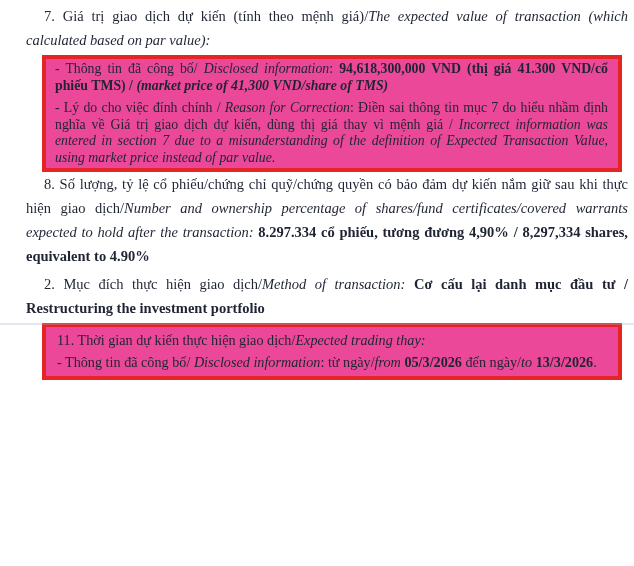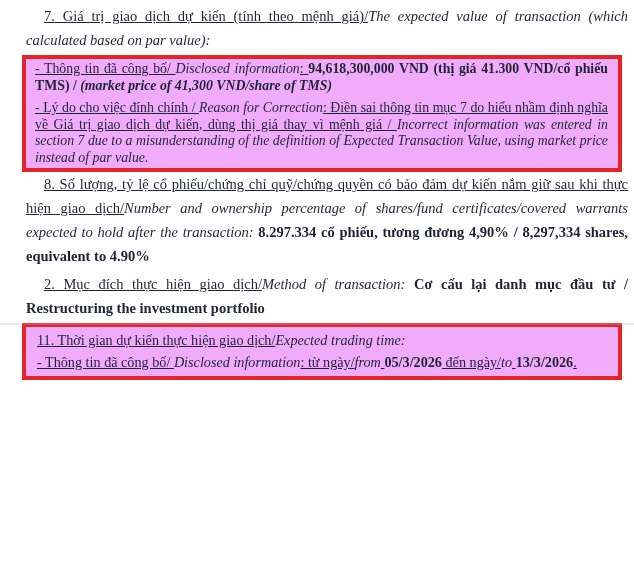--- a/index.html
+++ b/index.html
@@ -26,44 +26,44 @@
   .p9  { margin-top: 4px; }
   .p10 { margin-top: 4px; }
   .footnote {
     margin-top: 2px;
     font-size: 14.3px;
     text-indent: 20px;
   }
   
   .highlight-box {
     border: 4px solid #e42426;
-    margin-left: 22px;
+    margin-left: 42px;
     margin-right: 12px;
     box-sizing: border-box;
-    background: #f0abfc;
+    background: #ec4899;
   }
   .box1 { margin-top: 3px; padding: 2px 10px 2px 9px; }
   .box2 { margin-top: 3px; padding: 2px 10px 3px 11px; }
   
   .bp {
     margin: 0;
     text-align: justify;
     font-size: 13.8px;
     line-height: 16.5px;
   }
   .bp + .bp { margin-top: 6px; }
   
   .bp2 {
     margin: 0;
     text-align: justify;
     font-size: 14.2px;
     line-height: 22px;
   }
   
-  .seg-n  { font-style: normal;  font-weight: normal; text-decoration: underline; }
+  .seg-n  { font-style: normal;  font-weight: normal; }
   .seg-i  { font-style: italic;  font-weight: normal; }
   .seg-b  { font-style: normal;  font-weight: bold; }
   .seg-bi { font-style: italic;  font-weight: bold; }
   
   .scan-artifact {
     position: absolute;
     left: 0;
     top: 323px;
     width: 100%;
     height: 2px;
@@ -82,20 +82,20 @@
     <p class="bp"><span class="seg-n">- Thông tin đã công bố/ </span><span class="seg-i">Disclosed information</span><span class="seg-n">: </span><span class="seg-b">94,618,300,000 VND (thị giá 41.300 VND/cổ phiếu TMS) / </span><span class="seg-bi">(market price of 41,300 VND/share of TMS)</span></p>
     <p class="bp"><span class="seg-n">- Lý do cho việc đính chính / </span><span class="seg-i">Reason for Correction</span><span class="seg-n">: Điền sai thông tin mục 7 do hiểu nhầm định nghĩa về Giá trị giao dịch dự kiến, dùng thị giá thay vì mệnh giá / </span><span class="seg-i">Incorrect information was entered in section 7 due to a misunderstanding of the definition of Expected Transaction Value, using market price instead of par value.</span></p>
   </div>
 
   <p class="para p8"><span class="seg-n">8. Số lượng, tỷ lệ cổ phiếu/chứng chỉ quỹ/chứng quyền có bảo đảm dự kiến nắm giữ sau khi thực hiện giao dịch/</span><span class="seg-i">Number and ownership percentage of shares/fund certificates/covered warrants expected to hold after the transaction: </span><span class="seg-b">8.297.334 cổ phiếu, tương đương 4,90% / 8,297,334 shares, equivalent to 4.90%</span></p>
 
   <p class="para p9"><span class="seg-n">2. Mục đích thực hiện giao dịch/</span><span class="seg-i">Method of transaction: </span><span class="seg-b">Cơ cấu lại danh mục đầu tư / Restructuring the investment portfolio</span></p>
 
 
   <div class="highlight-box box2" style="border-color: rgb(228, 36, 38);">
-    <p class="bp2"><span class="seg-n">11. Thời gian dự kiến thực hiện giao dịch/</span><span class="seg-i">Expected trading time:</span></p>
+    <p class="bp2"><span class="seg-n">11. Thời gian dự kiến thực hiện giao dịch/</span><span class="seg-i">Expected trading thay:</span></p>
     <p class="bp2"><span class="seg-n">- Thông tin đã công bố/ </span><span class="seg-i">Disclosed information</span><span class="seg-n">: từ ngày/</span><span class="seg-i">from</span><span class="seg-n"> </span><span class="seg-b">05/3/2026</span><span class="seg-n"> đến ngày/</span><span class="seg-i">to</span><span class="seg-n"> </span><span class="seg-b">13/3/2026</span><span class="seg-n">.</span></p>
   </div>
 
 
   <div class="scan-artifact"></div>
 
 </div>
 
 </body></html>

